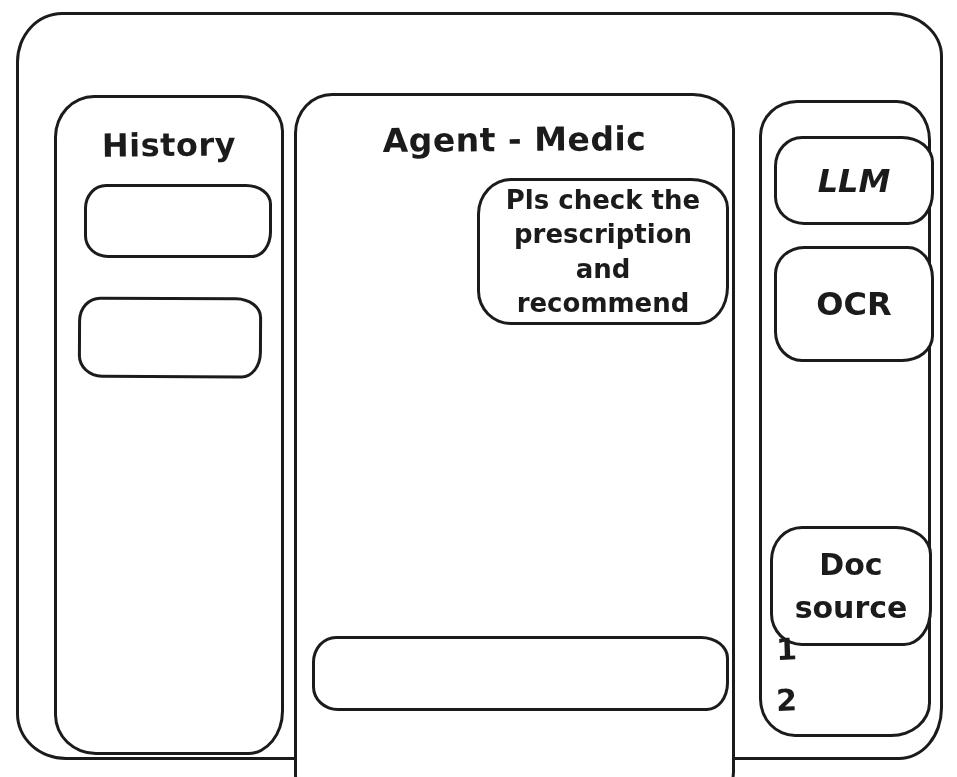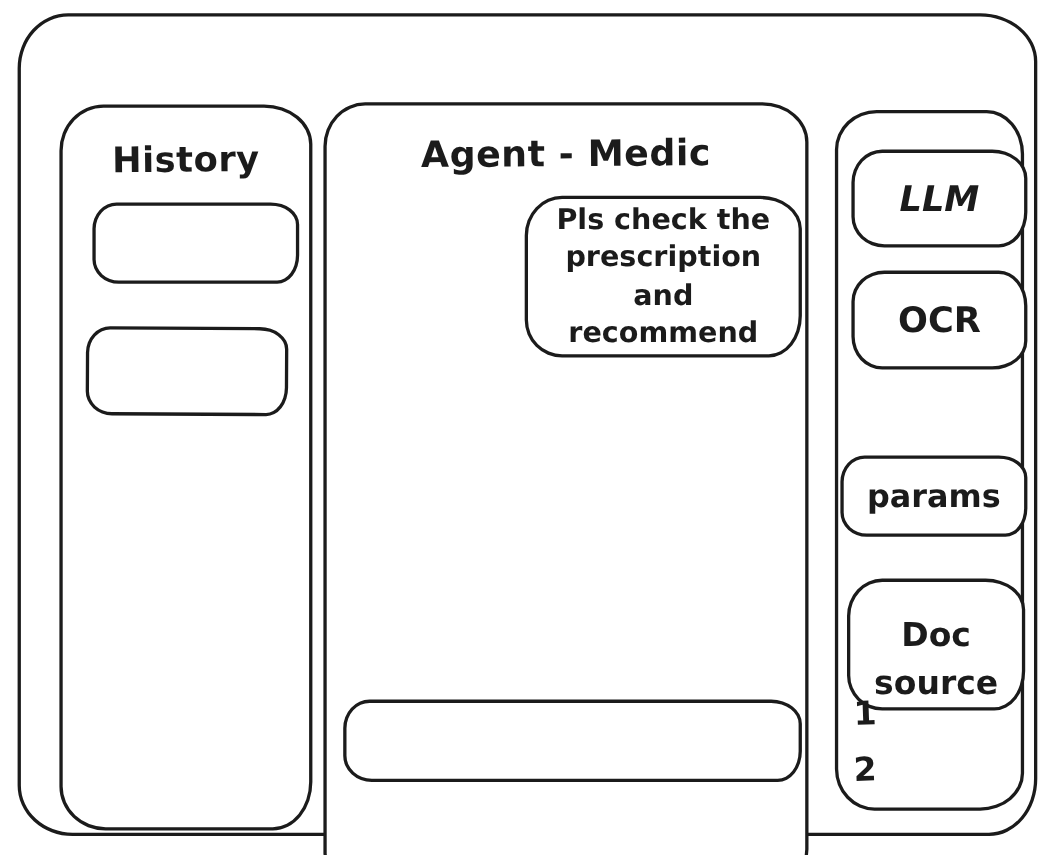--- a/index.html
+++ b/index.html
@@ -91,35 +91,34 @@
     text-align: center;
     font-weight: bold;
     cursor: pointer;
   }
   .btn-llm {
     left: 12px; top: 33px; width: 160px; height: 89px;
     font-size: 32px; font-style: italic;
     border-radius: 28px 32px 26px 30px / 30px 26px 32px 28px;
   }
   .btn-ocr {
-    left: 12px; top: 143px; width: 160px; height: 90px;
+    left: 12px; top: 143px; width: 160px; height: 116px;
     font-size: 32px;
     border-radius: 30px 26px 32px 28px / 28px 32px 26px 30px;
     justify-content: center;
   }
   .btn-params {
     left: 2px; top: 311px; width: 170px; height: 74px;
     font-size: 29px;
     border-radius: 22px 26px 20px 24px / 24px 20px 26px 22px;
   }
   .btn-doc-source {
     left: 8px; top: 423px; width: 162px; height: 120px;
     font-size: 30px; line-height: 1.45;
     border-radius: 32px 36px 28px 32px / 34px 28px 36px 32px;
-    align-items: flex-end;
   }
   .doc-list {
     left: 14px; top: 528px; width: 60px;
     display: flex; flex-direction: column; gap: 16px;
   }
   .doc-list-item {
     font-size: 30px; font-weight: bold;
     cursor: pointer;
     transform: rotate(-2deg);
   }
@@ -146,23 +145,20 @@
     <input class="abs chat-input" type="text" placeholder="" style="">
   </div>
 
   <div class="abs panel tools-panel">
     <div class="abs tool-button btn-llm">
       <span>LLM</span>
     </div>
     <div class="abs tool-button btn-ocr">
       <span>OCR</span>
     </div>
-    <div class="abs tool-button btn-params">
-      <span>params</span>
-    </div>
     <div class="abs tool-button btn-doc-source">
       <span>Doc source</span>
     </div>
     <div class="abs doc-list">
       <div class="doc-list-item">1</div>
       <div class="doc-list-item">2</div>
     </div>
   </div>
 
 </div>

